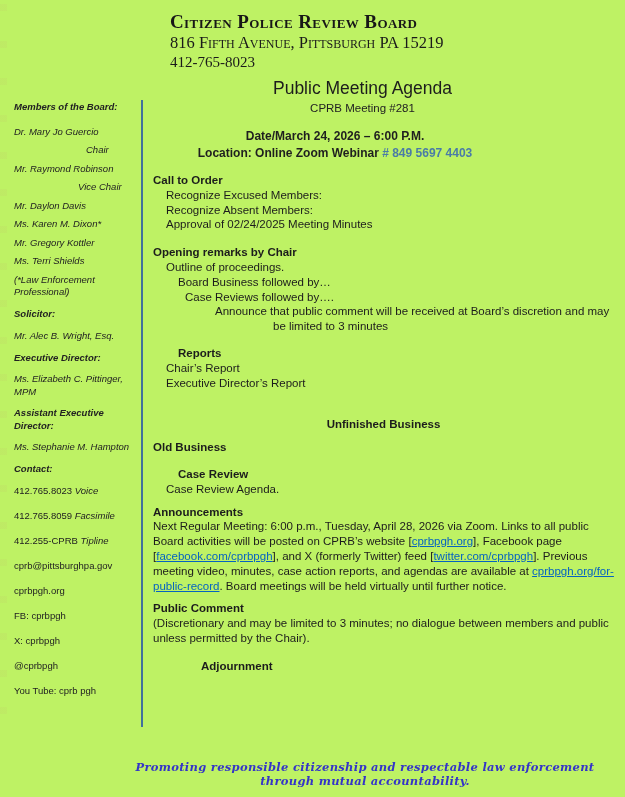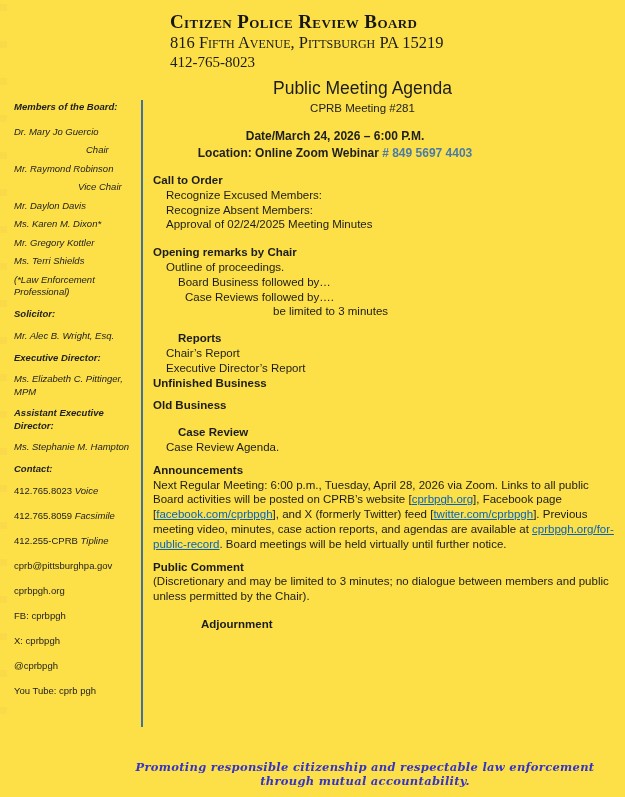--- a/index.html
+++ b/index.html
@@ -1,19 +1,19 @@
 <!DOCTYPE html>
 <html><head>
 <meta charset="utf-8">
 <style>
   html,body{margin:0;padding:0;background:#ffffff;}
   .page{
     position:relative;
     width:625px;height:797px;
-    background:#fde047;
+    background:#bef264;
     font-family:"Liberation Sans","DejaVu Sans",sans-serif;
     color:#1f1f1f;
     overflow:hidden;
   }
   
   .artifacts{
     position:absolute;left:0;top:4px;width:7px;height:740px;
     background:repeating-linear-gradient(to bottom,
       rgba(198,110,110,.45) 0 7px, rgba(198,110,110,0) 7px 37px);
     opacity:.12;
@@ -59,21 +59,21 @@
   }
   .h{font-weight:bold;}
   .ind1{padding-left:13px;}
   .ind2{padding-left:25px;}
   .ind3{padding-left:32px;}
   .ind4{padding-left:62px;}
   .ind5{padding-left:120px;}
   .mt12{margin-top:12px;padding-left:25px;}
   .mt13{margin-top:13px;}
   .mt16{margin-top:8px;}
-  .mt27{}
+  .mt27{margin-top:27px;text-align:center;}
   .mt8{margin-top:8px;}
   .ann{margin:0;}
   .lnk{color:#0563c1;text-decoration:underline;cursor:pointer;}
   .adjourn{font-weight:bold;padding-left:48px;}
   
   .motto{
     position:absolute;left:130px;top:760px;width:470px;text-align:center;
     font-family:"DejaVu Serif","Liberation Serif",serif;
     font-style:italic;font-weight:bold;
     font-size:11.5px;color:#3434c8;letter-spacing:.3px;
@@ -137,20 +137,21 @@
 
     <div class="h">Call to Order</div>
     <div class="ind1">Recognize Excused Members:</div>
     <div class="ind1">Recognize Absent Members:</div>
     <div class="ind1">Approval of 02/24/2025 Meeting Minutes</div>
 
     <div class="h mt13">Opening remarks by Chair</div>
     <div class="ind1">Outline of proceedings.</div>
     <div class="ind2">Board Business followed by…</div>
     <div class="ind3">Case Reviews followed by….</div>
+    <div class="ind4">Announce that public comment will be received at Board’s discretion and may</div>
     <div class="ind5">be limited to 3 minutes</div>
 
     <div class="h mt12">Reports</div>
     <div class="ind1">Chair’s Report</div>
     <div class="ind1">Executive Director’s Report</div>
 
     <div class="h mt27">Unfinished Business</div>
 
     <div class="h mt16">Old Business</div>
 

